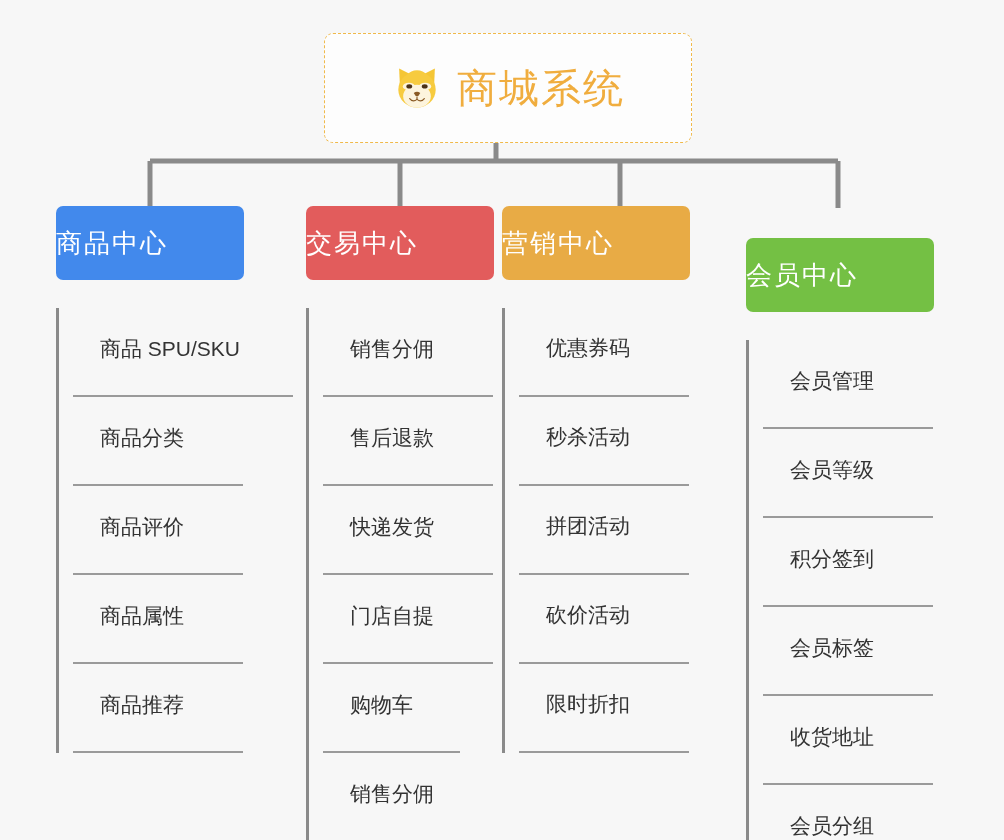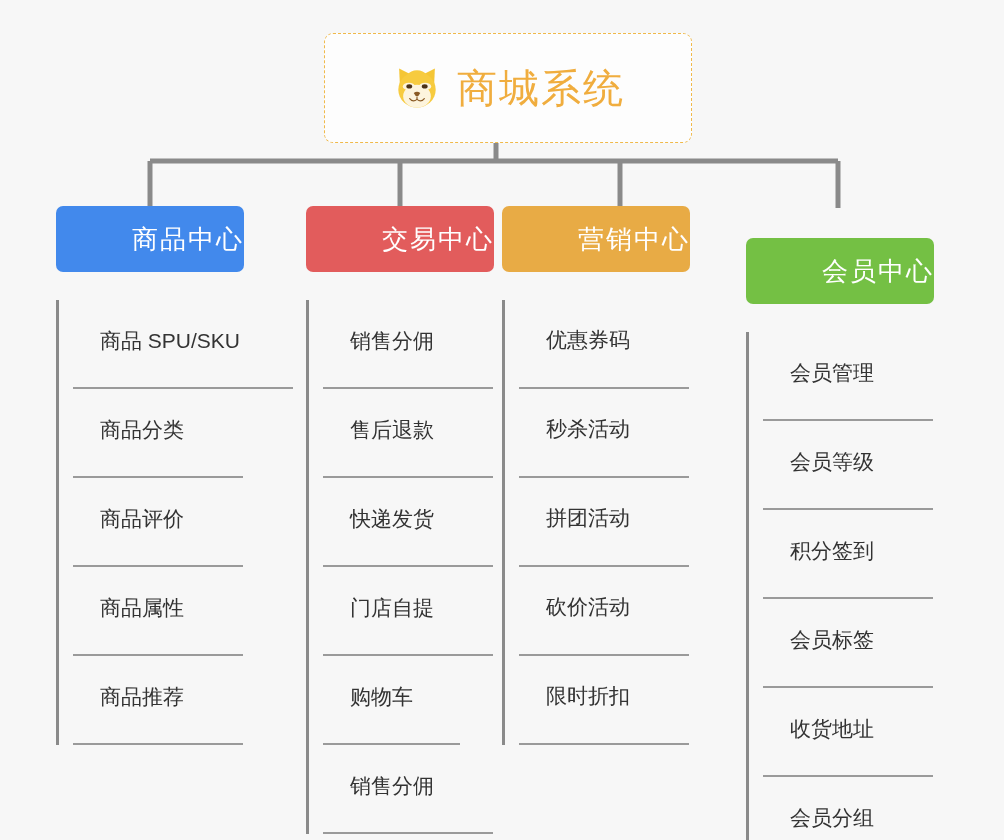--- a/index.html
+++ b/index.html
@@ -68,25 +68,25 @@
     top: 206px;
     width: 240px;
   }
 
   .col-0 { left: 56px; }
   .col-1 { left: 306px; }
   .col-2 { left: 502px; font-family: Liberation Serif, serif; }
   .col-3 { left: 746px; }
 
   .cat-box {
-    height: 66px;
+    height: 74px;
     border-radius: 7px;
     display: flex;
     align-items: center;
-    justify-content: flex-end;
+    justify-content: flex-start;
     color: #ffffff;
     font-size: 26px;
     letter-spacing: 2px;
     white-space: nowrap;
   }
 
   .cat-0 .cat-box { width: 188px; background: #4289ec; }
   .cat-1 .cat-box { width: 188px; background: #e25c5c; }
   .cat-2 .cat-box { width: 188px; background: #e8ab45; }
   .cat-3 .cat-box { width: 188px; background: #74c044; margin-top: 32px; }

